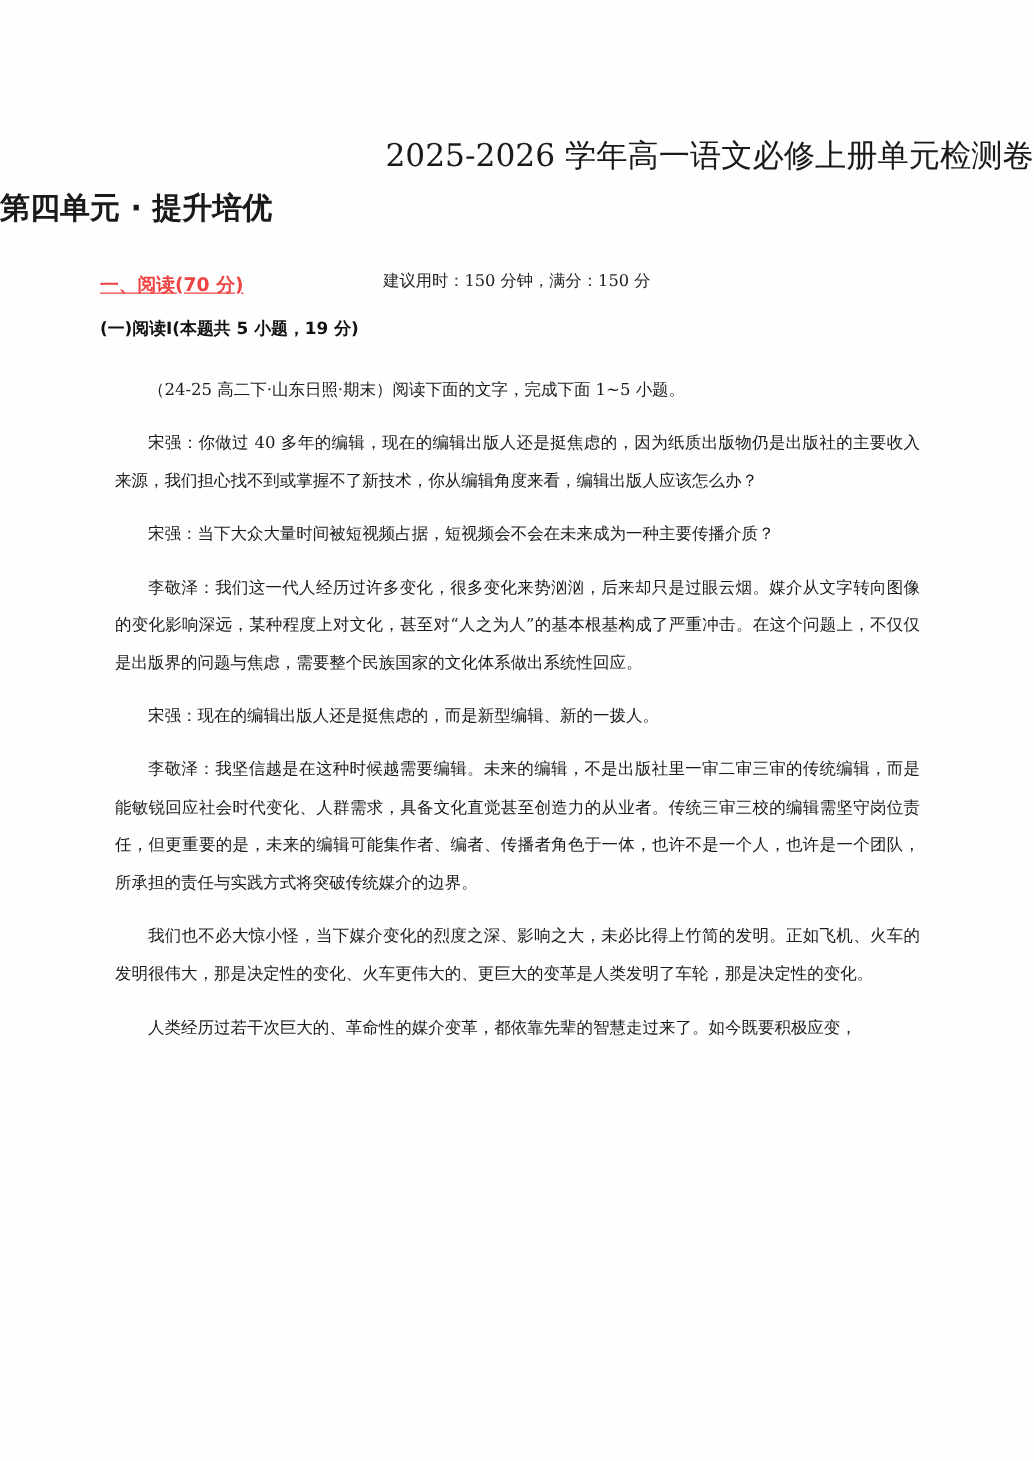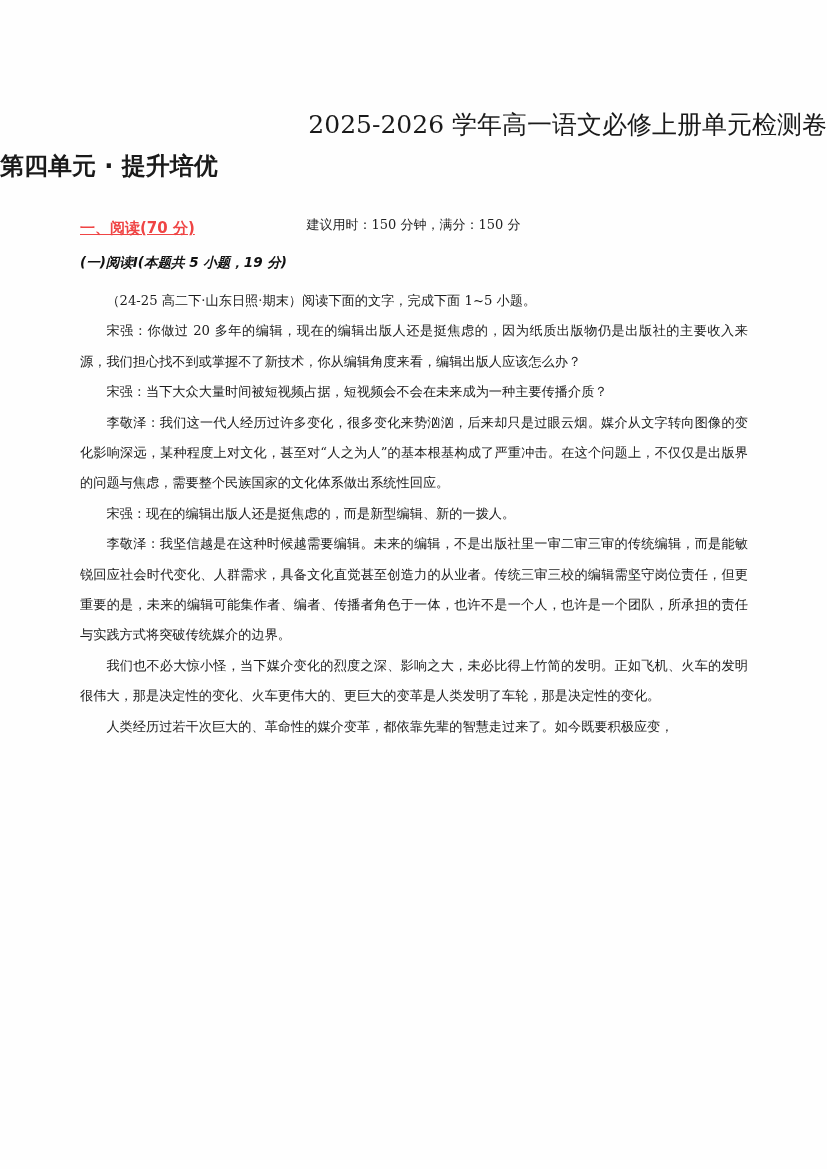--- a/index.html
+++ b/index.html
@@ -17,41 +17,41 @@
     .meta {
       position: absolute; top: 193px; left: 0; width: 827px; text-align: center;
       font-family: "DejaVu Serif", serif; font-size: 13px; color: #222; margin-top: 23px;
     }
     .section-h {
       position: absolute; left: 80px; top: 219px;
       font-family: "DejaVu Sans", sans-serif; font-size: 15px; font-weight: bold; color: #ef4444; text-decoration: underline;
     }
     .sub-h {
       position: absolute; left: 80px; top: 254px;
-      font-family: "DejaVu Sans", sans-serif; font-size: 13.5px; font-weight: bold; color: #111; font-style: italic;
+      font-family: "DejaVu Sans", sans-serif; font-size: 13.5px; font-weight: bold; color: #111;
     }
     .body-text {
       position: absolute; left: 80px; width: 668px; top: 286px;
       font-family: "DejaVu Serif", serif; font-size: 13.2px; line-height: 30.4px; color: #1a1a1a;
       text-align: justify;
     }
-    .body-text p { margin: 0; text-indent: 2em; }
+    .body-text p { margin: 12px; text-indent: 2em; }
   </style>
 </head>
 <body>
 
 <div class="page">
   <div class="title">2025-2026 学年高一语文必修上册单元检测卷</div>
   <div class="subtitle">第四单元 · 提升培优</div>
   <div class="meta">建议用时：150 分钟，满分：150 分</div>
   <div class="section-h">一、阅读(70 分)</div>
   <div class="sub-h">(一)阅读Ⅰ(本题共 5 小题，19 分)</div>
   <div class="body-text">
     <p>（24-25 高二下·山东日照·期末）阅读下面的文字，完成下面 1~5 小题。</p>
-    <p>宋强：你做过 20 多年的编辑，现在的编辑出版人还是挺焦虑的，因为纸质出版物仍是出版社的主要收入来源，我们担心找不到或掌握不了新技术，你从编辑角度来看，编辑出版人应该怎么办？</p>
+    <p>宋强：你做过 40 多年的编辑，现在的编辑出版人还是挺焦虑的，因为纸质出版物仍是出版社的主要收入来源，我们担心找不到或掌握不了新技术，你从编辑角度来看，编辑出版人应该怎么办？</p>
     <p>宋强：当下大众大量时间被短视频占据，短视频会不会在未来成为一种主要传播介质？</p>
     <p>李敬泽：我们这一代人经历过许多变化，很多变化来势汹汹，后来却只是过眼云烟。媒介从文字转向图像的变化影响深远，某种程度上对文化，甚至对“人之为人”的基本根基构成了严重冲击。在这个问题上，不仅仅是出版界的问题与焦虑，需要整个民族国家的文化体系做出系统性回应。</p>
     <p>宋强：现在的编辑出版人还是挺焦虑的，而是新型编辑、新的一拨人。</p>
     <p>李敬泽：我坚信越是在这种时候越需要编辑。未来的编辑，不是出版社里一审二审三审的传统编辑，而是能敏锐回应社会时代变化、人群需求，具备文化直觉甚至创造力的从业者。传统三审三校的编辑需坚守岗位责任，但更重要的是，未来的编辑可能集作者、编者、传播者角色于一体，也许不是一个人，也许是一个团队，所承担的责任与实践方式将突破传统媒介的边界。</p>
     <p>我们也不必大惊小怪，当下媒介变化的烈度之深、影响之大，未必比得上竹简的发明。正如飞机、火车的发明很伟大，那是决定性的变化、火车更伟大的、更巨大的变革是人类发明了车轮，那是决定性的变化。</p>
     <p>人类经历过若干次巨大的、革命性的媒介变革，都依靠先辈的智慧走过来了。如今既要积极应变，</p>
   </div>
 </div>
 
 </body></html>

